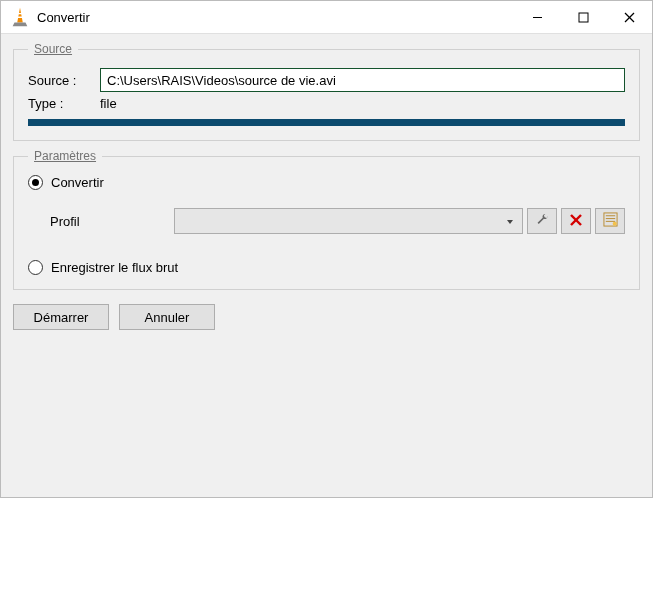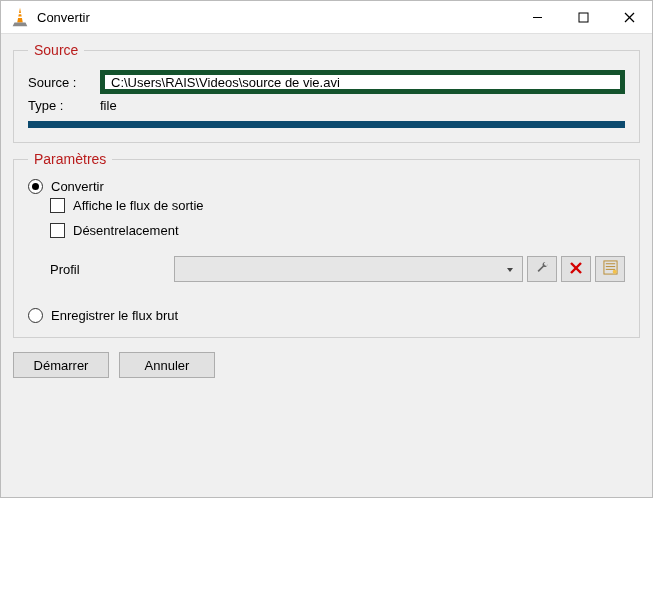--- a/index.html
+++ b/index.html
@@ -6,25 +6,25 @@
   html, body { margin: 0; padding: 0; background: #fff; }
   .window { width: 653px; height: 498px; border: 1px solid #bbb; background: #f0f0f0; display: flex; flex-direction: column; }
   .titlebar { height: 33px; background: #fff; display: flex; align-items: center; border-bottom: 1px solid #e0e0e0; }
   .titlebar .icon { width: 22px; height: 22px; margin-left: 8px; margin-right: 6px; }
   .titlebar .title { flex: 0 0 auto; color: #000; font-size: 13px; }
   .titlebar .spacer { flex: 1; }
   .titlebar .ctrl { width: 46px; height: 33px; display: flex; align-items: center; justify-content: center; }
   .titlebar .ctrl svg { width: 11px; height: 11px; }
   .body { flex: 1; padding: 8px 12px 12px 12px; display: flex; flex-direction: column; gap: 8px; }
   fieldset { border: 1px solid #d0d0d0; border-radius: 0; margin: 0; padding: 12px 14px 14px 14px; background: #f0f0f0; position: relative; }
-  legend { color: #b91c1c; padding: 0 6px; font-size: 14px; }
+  legend { color: #737373; padding: 0 6px; font-size: 12px; text-decoration: underline; }
   .row { display: flex; align-items: center; gap: 10px; margin-bottom: 4px; }
   .row:last-child { margin-bottom: 0; }
   .label { color: #000; }
-  input.text { flex: 1; height: 24px; border: 5px solid #14532d; background: #fff; padding: 0 6px; font-size: 13px; color: #000; }
+  input.text { flex: 1; height: 24px; border: 1px solid #14532d; background: #fff; padding: 0 6px; font-size: 13px; color: #000; }
   .type-row { border-bottom: 7px solid #0c4a6e; padding-bottom: 8px; }
   .source-label { width: 62px; }
   .type-label  { width: 62px; }
   .radio, .checkbox { display: inline-flex; align-items: center; gap: 8px; }
   .radio-dot { width: 15px; height: 15px; border: 1px solid #333; border-radius: 50%; display: inline-flex; align-items: center; justify-content: center; background: #fff; }
   .radio-dot.sel::after { content: ""; width: 7px; height: 7px; background: #000; border-radius: 50%; }
   .check-box { width: 15px; height: 15px; border: 1px solid #333; background: #fff; display: inline-block; }
   .sub { margin-left: 22px; display: flex; flex-direction: column; gap: 10px; }
   .profile-row { display: flex; align-items: center; gap: 4px; margin-top: 18px; margin-left: 22px; }
   .profile-label { width: 120px; }
@@ -88,30 +88,20 @@
     <fieldset>
       <legend>Paramètres</legend>
 
       <div class="row">
         <label class="radio">
           <span class="radio-dot sel"></span>
           <span>Convertir</span>
         </label>
       </div>
 
-      <div class="sub">
-        <label class="checkbox">
-          <span class="check-box"></span>
-          <span>Affiche le flux de sortie</span>
-        </label>
-        <label class="checkbox">
-          <span class="check-box"></span>
-          <span>Désentrelacement</span>
-        </label>
-      </div>
 
       <div class="profile-row">
         <span class="label profile-label">Profil</span>
         <div class="dropdown">
           <span></span>
           <span>
             <svg viewBox="0 0 8 8">
                 <path d="M1 2 L4 6 L7 2 Z" fill="#444"></path>
               </svg>
           </span>

